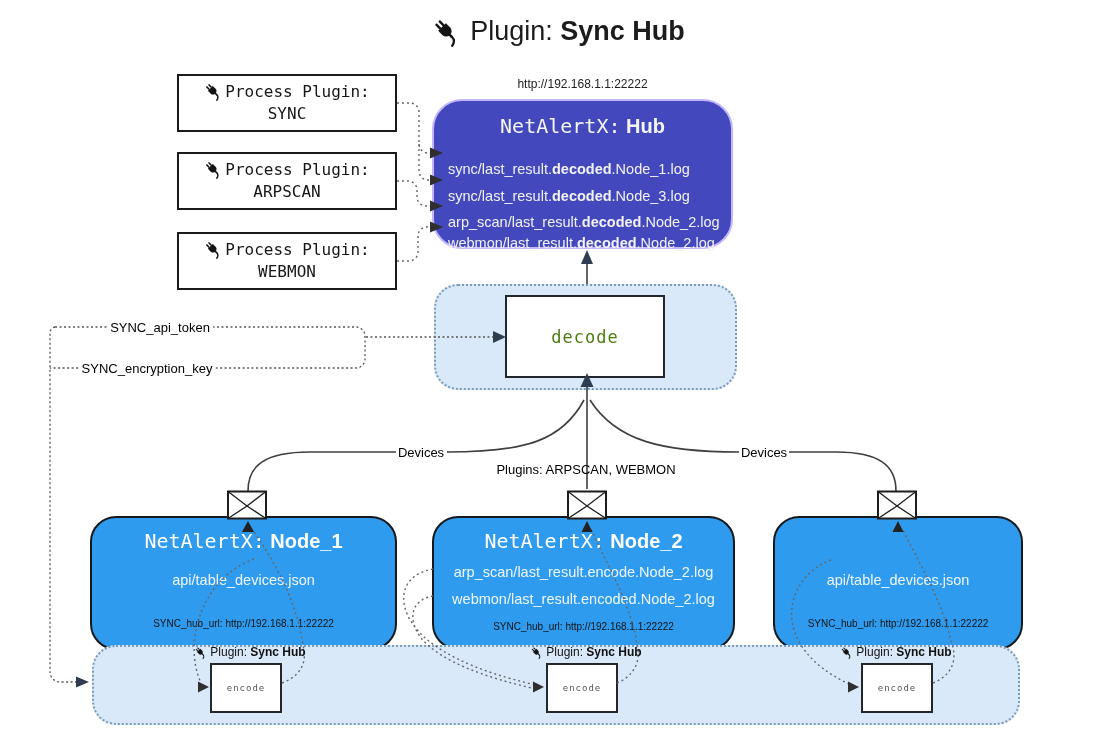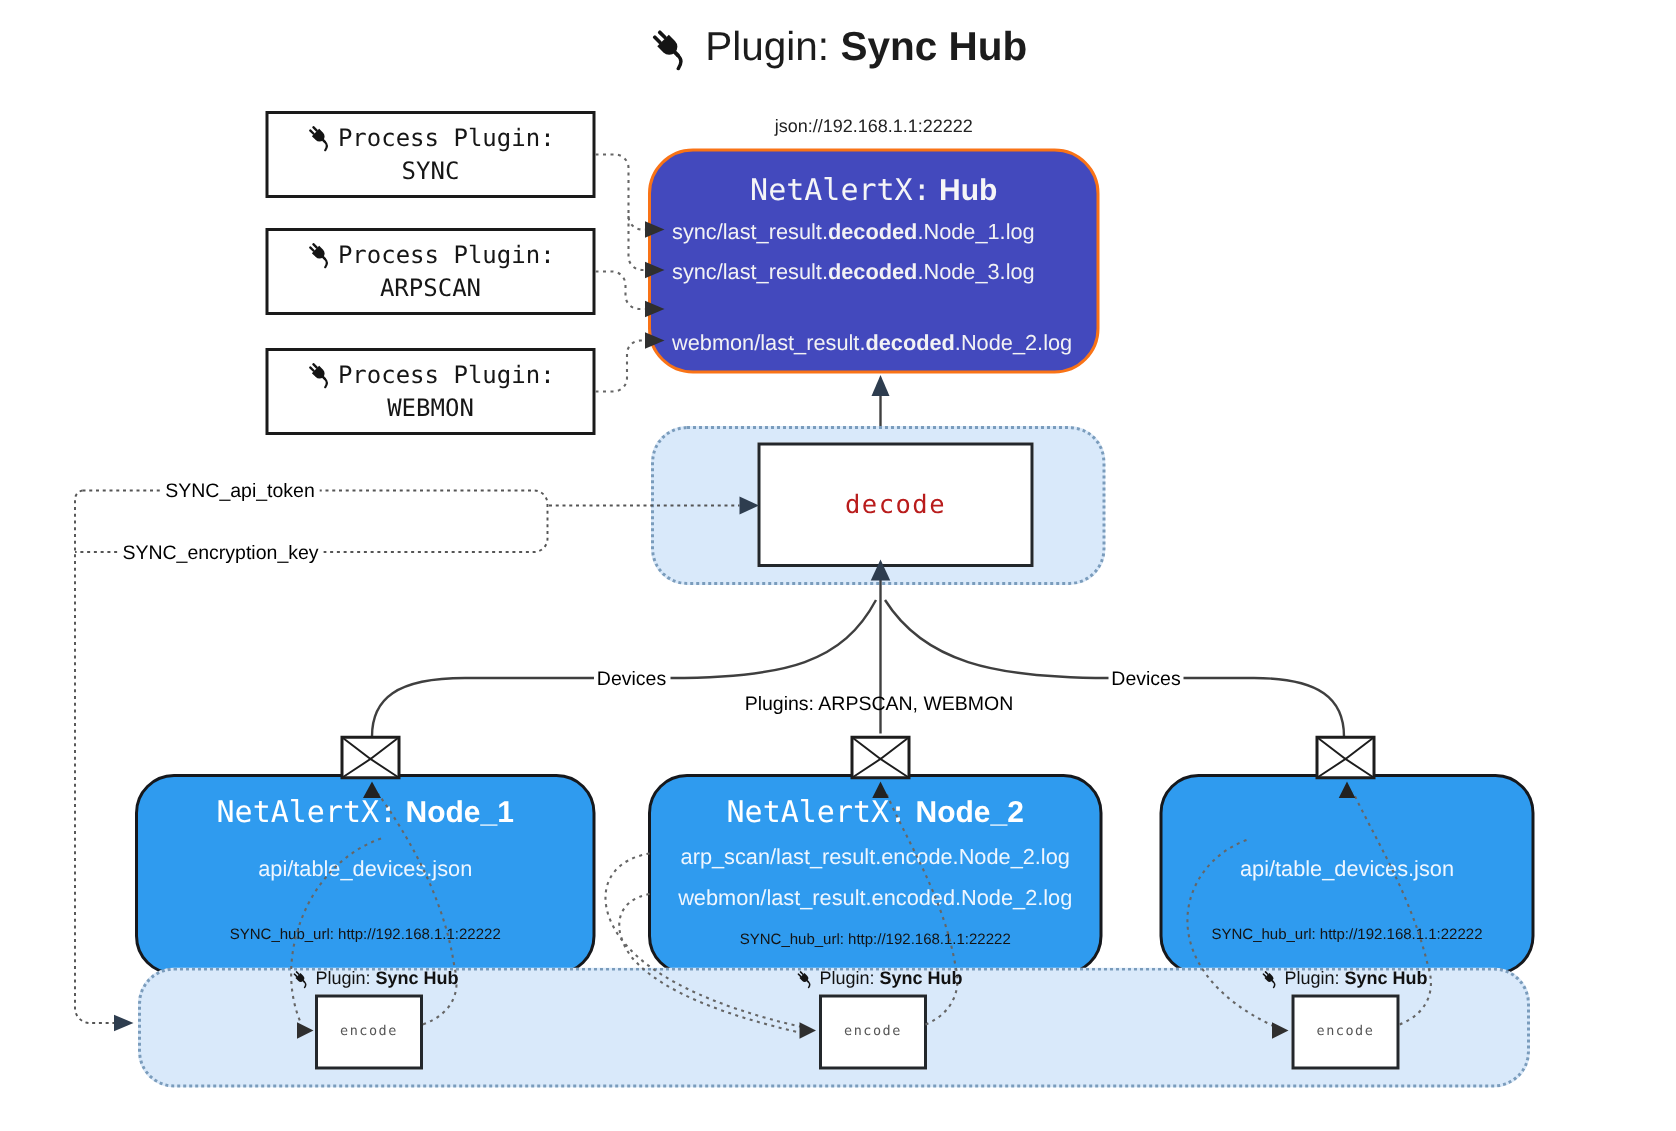--- a/index.html
+++ b/index.html
@@ -13,33 +13,33 @@
   .title-text b{font-weight:bold;}
 
   
   .pbox{left:177px;width:220px;height:58px;border:2px solid #1a1a1a;background:#fff;
         display:flex;flex-direction:column;align-items:center;justify-content:center;
         font-family:"DejaVu Sans Mono","Liberation Mono",monospace;font-size:16px;color:#161616;line-height:1.4;}
   .pbox .l1{display:flex;align-items:center;gap:2px;}
 
   
   .hub-url{left:432px;width:301px;top:77px;text-align:center;font-size:12px;color:#222;}
-  .hub{left:432px;top:99px;width:301px;height:150px;background:#4349BD;border:2px solid #f97316;
+  .hub{left:432px;top:99px;width:301px;height:150px;background:#4349BD;border:2px solid #c4b5fd;
        border-radius:30px;color:#f5f5f7;}
   .hub-title{position:absolute;left:0;right:0;top:13px;text-align:center;font-size:20px;}
   .mono{font-family:"DejaVu Sans Mono","Liberation Mono",monospace;}
-  .hub-log{position:absolute;left:14px;right:4px;font-size:14.5px;color:#f2f2f4;white-space:nowrap;}
+  .hub-log{position:absolute;left:14px;right:4px;font-size:14.5px;color:#f2f2f4;white-space:nowrap;margin-top:14px;}
   .hub-log b{font-weight:bold;}
 
   
   .band{background:#D9E9FA;border:2px dotted #7a9cbc;border-radius:24px;}
   .decode-band{left:434px;top:284px;width:303px;height:106px;}
   .wbox{background:#fff;border:2px solid #23272b;display:flex;align-items:center;justify-content:center;
         font-family:"DejaVu Sans Mono","Liberation Mono",monospace;}
-  .decode-box{left:505px;top:295px;width:184px;height:83px;font-size:17px;color:#b91c1c;letter-spacing:1px;}
+  .decode-box{left:505px;top:295px;width:160px;height:83px;font-size:17px;color:#4d7c0f;letter-spacing:1px;}
 
   
   .node{background:#2F9BEF;border:2px solid #16181c;border-radius:26px;color:#fff;height:134px;top:516px;}
   .node-title{position:absolute;left:0;right:0;top:11px;text-align:center;font-size:20px;white-space:nowrap;}
   .node-line{position:absolute;left:0;right:0;text-align:center;font-size:14.5px;color:#eef6ff;white-space:nowrap;}
   .node-url{position:absolute;left:0;right:0;top:100px;text-align:center;font-size:10px;color:#131313;}
 
   
   .bottom-band{left:92px;top:645px;width:928px;height:80px;}
   .encode-box{top:663px;width:72px;height:50px;font-size:9px;color:#555;letter-spacing:1px;}
@@ -185,25 +185,26 @@
             <path d="M10.2 8.5 h11.6 v6.2 a5.8 5.8 0 0 1 -11.6 0 z"></path>
             <rect x="14.6" y="19.5" width="2.8" height="4.5"></rect>
             <path d="M16 23.5 q0.3 5.5 -6.5 6.8" fill="none" stroke="#141414" stroke-width="2.4" stroke-linecap="round"></path>
           </g>
         </svg>
         <span>Process Plugin:</span>
       </span>
     <span>WEBMON</span>
   </div>
 
-  <div class="abs hub-url">json://192.168.1.1:22222</div>
+  <div class="abs hub-url">http://192.168.1.1:22222</div>
   <div class="abs hub boxlayer">
     <div class="hub-title"><span class="mono">NetAlertX:</span> <b>Hub</b></div>
     <div class="hub-log" style="top:46px;"><span>sync/last_result.</span><b>decoded</b><span>.Node_1.log</span></div>
     <div class="hub-log" style="top:73px;"><span>sync/last_result.</span><b>decoded</b><span>.Node_3.log</span></div>
+    <div class="hub-log" style="top:99px;"><span>arp_scan/last_result.</span><b>decoded</b><span>.Node_2.log</span></div>
     <div class="hub-log" style="top:120px;"><span>webmon/last_result.</span><b>decoded</b><span>.Node_2.log</span></div>
   </div>
 
   <div class="abs band decode-band boxlayer"></div>
   <div class="abs wbox decode-box boxlayer">
       <span>decode</span>
     </div>
 
   <div class="abs conn-label wbg" style="left:160px;top:327px;">SYNC_api_token</div>
   <div class="abs conn-label wbg" style="left:147px;top:368px;">SYNC_encryption_key</div>

